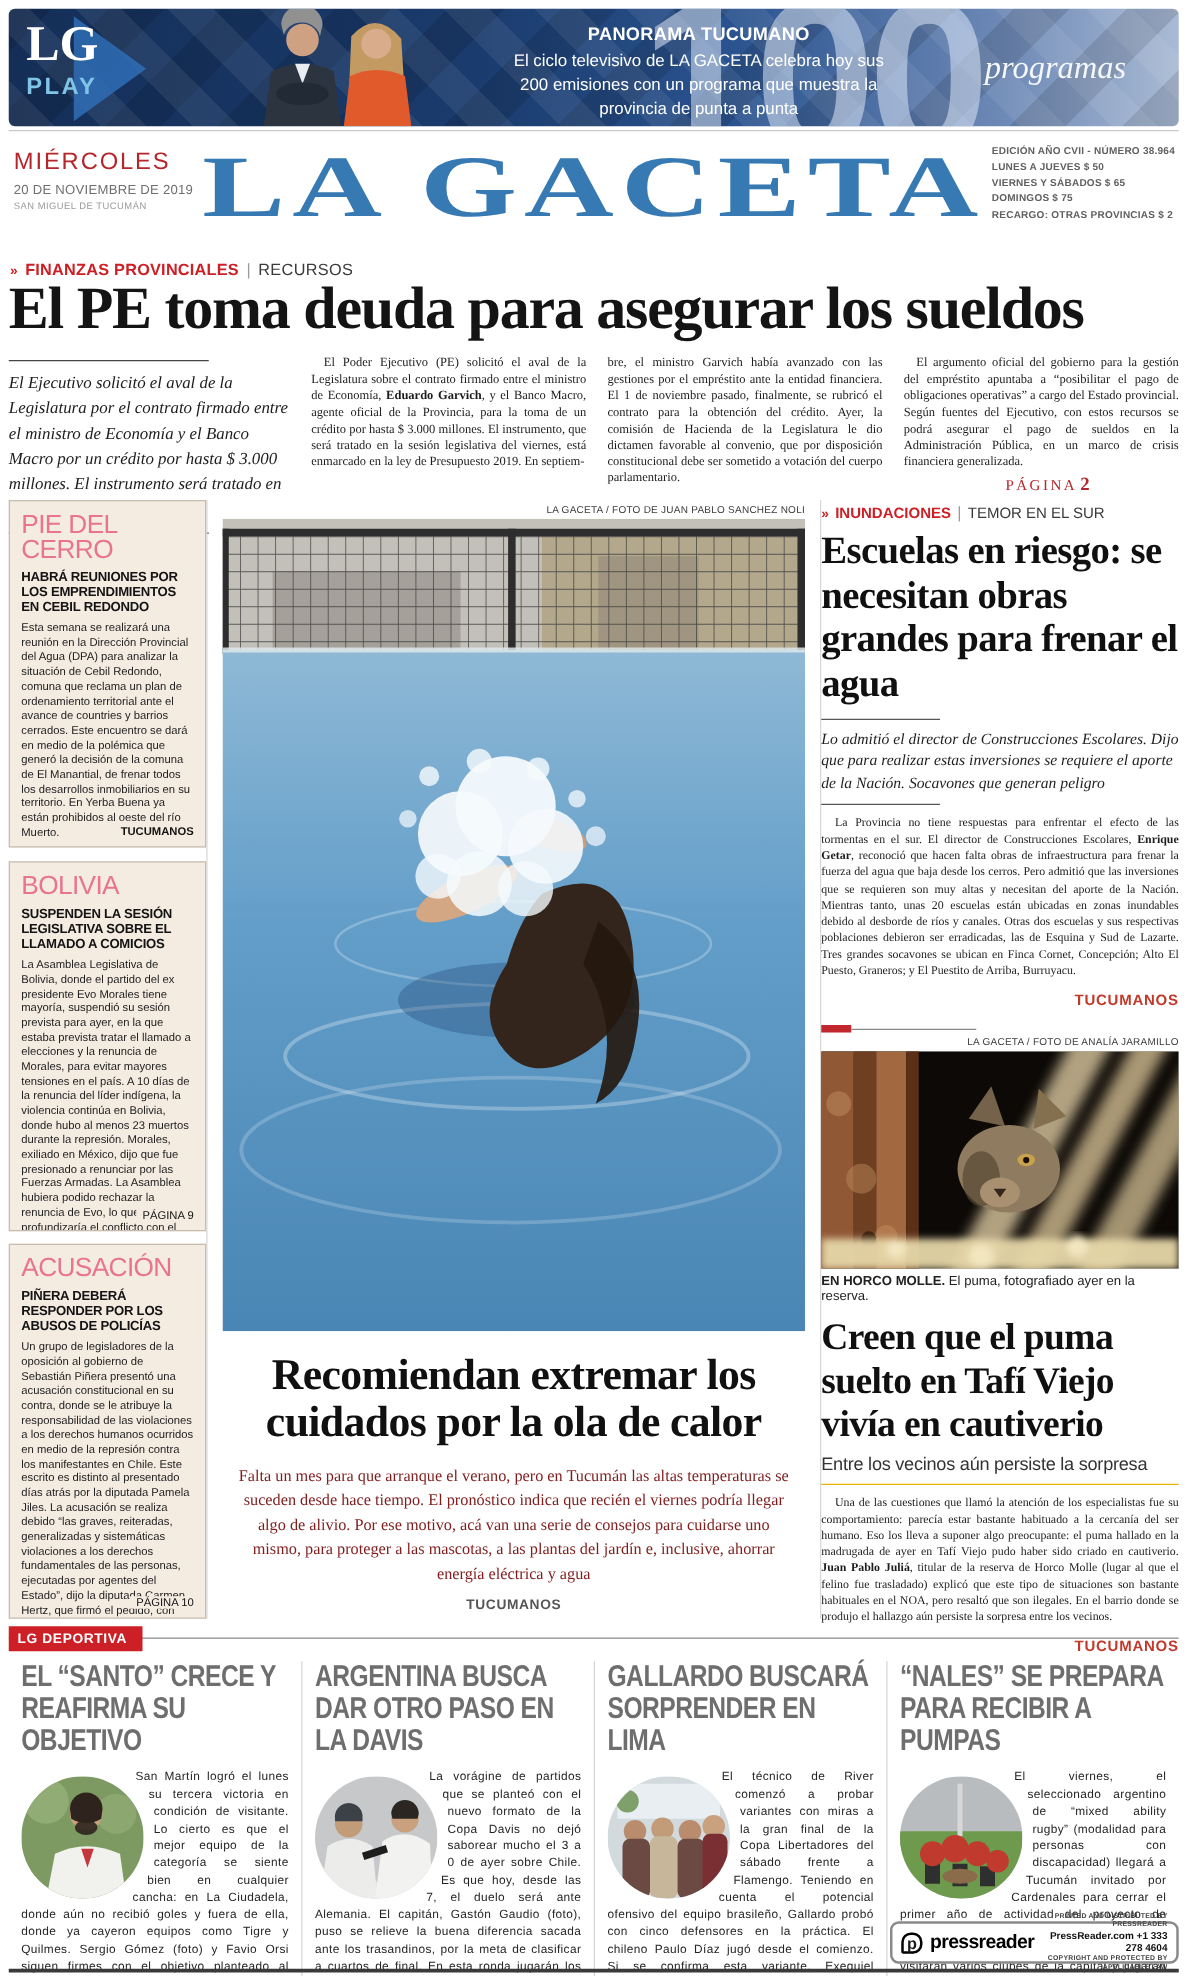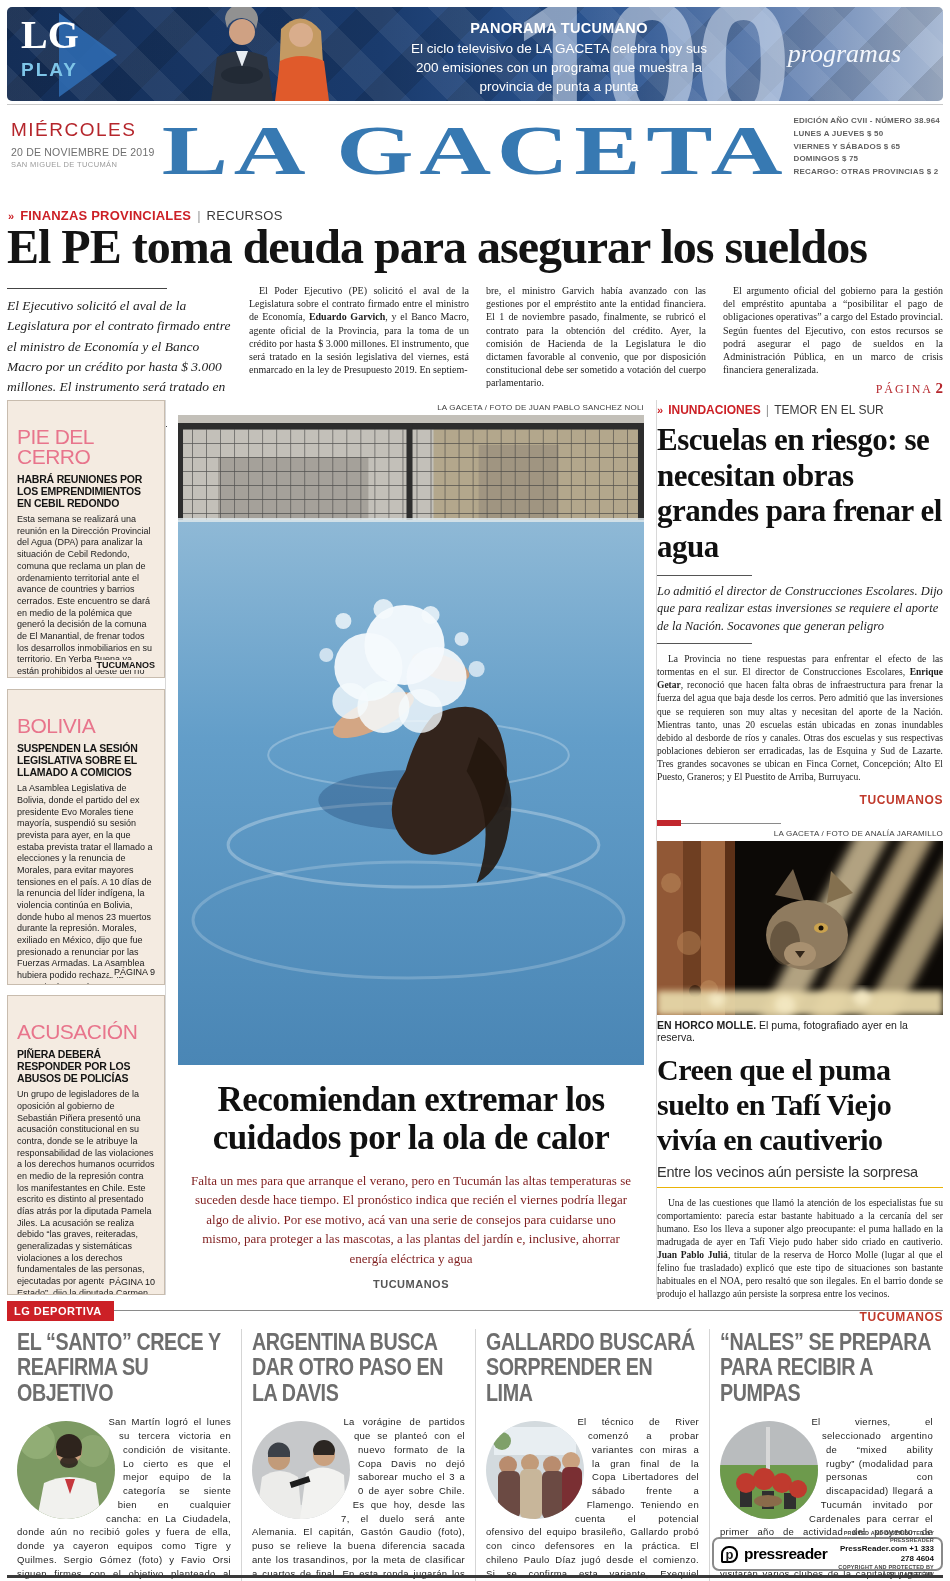--- a/index.html
+++ b/index.html
@@ -41,27 +41,27 @@
   .k-primary { color:#cc2026; font-weight:700; font-size:13px; letter-spacing:.2px; }
   .k-div { color:#9a9a9a; font-size:13px; }
   .k-secondary { color:#3a3a3a; font-size:13px; letter-spacing:.3px; }
   .main-headline { position:absolute; left:7px; top:219px; width:936px; font-family:"Liberation Serif",serif; font-size:48px; letter-spacing:-1px; color:#141414; white-space:nowrap; }
   .intro-row { position:absolute; left:7px; top:284px; width:936px; display:flex; gap:17px; }
   .deck-col { width:225px; font-family:"Liberation Serif",serif; font-style:italic; font-size:13.5px; line-height:1.5; color:#1d1d1d; }
   .deck-col::before,.deck-col::after { content:""; display:block; width:160px; border-top:1px solid #444; margin:4px 0 7px; }
   .deck-col::after { margin:8px 0 0; }
   .body-col { flex:1; font-family:"Liberation Serif",serif; font-size:10px; line-height:1.32; text-align:justify; color:#1c1c1c; }
   .indent { text-indent:10px; }
-  .pg-ref { text-align:right; margin-top:3px; color:#b5262c; font-family:"Liberation Serif",serif; }
+  .pg-ref { text-align:center; margin-top:3px; color:#b5262c; font-family:"Liberation Serif",serif; }
   .pg-word { font-size:12px; letter-spacing:2px; }
   .pg-num { font-size:15px; font-weight:700; }
 
   
   .mid { position:absolute; left:7px; top:400px; width:936px; height:895px; }
-  .news-box { position:absolute; left:0; width:158px; background:#f4ebe1; border:1px solid #c8bcae; padding:26px 9px 22px; overflow:hidden; }
+  .news-box { position:absolute; left:0; width:158px; background:#f4ebe1; border:1px solid #c8bcae; padding:9px 9px 22px; overflow:hidden; }
   .box-title { font-size:21px; line-height:.95; color:#e8758c; letter-spacing:-.5px; margin-bottom:6px; }
   .box-sub { font-weight:700; font-size:10.5px; line-height:1.15; color:#141414; letter-spacing:-.2px; margin-bottom:5px; }
   .box-body { font-size:9px; line-height:1.3; color:#222; }
   .box-tag { position:absolute; right:9px; bottom:7px; font-size:9px; font-weight:700; color:#141414; background:#f4ebe1; padding-left:5px; }
   .box-tag.pg { font-weight:400; }
 
   .center-col { position:absolute; left:158px; top:0; width:492px; height:895px; padding:0 12px; border-left:1px solid #d8d8d8; border-right:1px solid #d8d8d8; }
   .credit { text-align:right; font-size:8px; color:#3c3c3c; letter-spacing:.2px; margin:3px 0 3px; }
   .pool-photo { width:100%; height:650px; display:block; }
   .center-headline { text-align:center; font-family:"Liberation Serif",serif; font-size:35px; line-height:1.08; letter-spacing:-.5px; color:#101010; margin-top:16px; }

